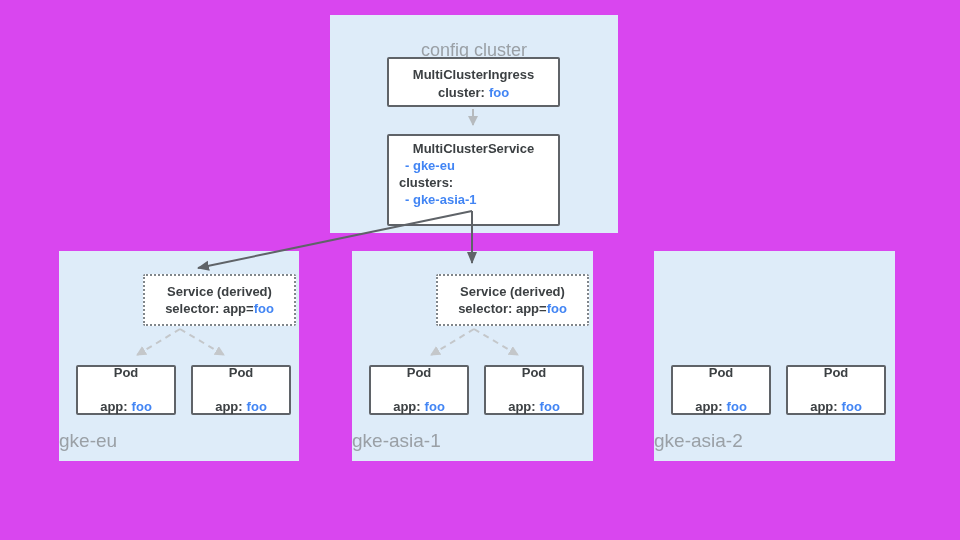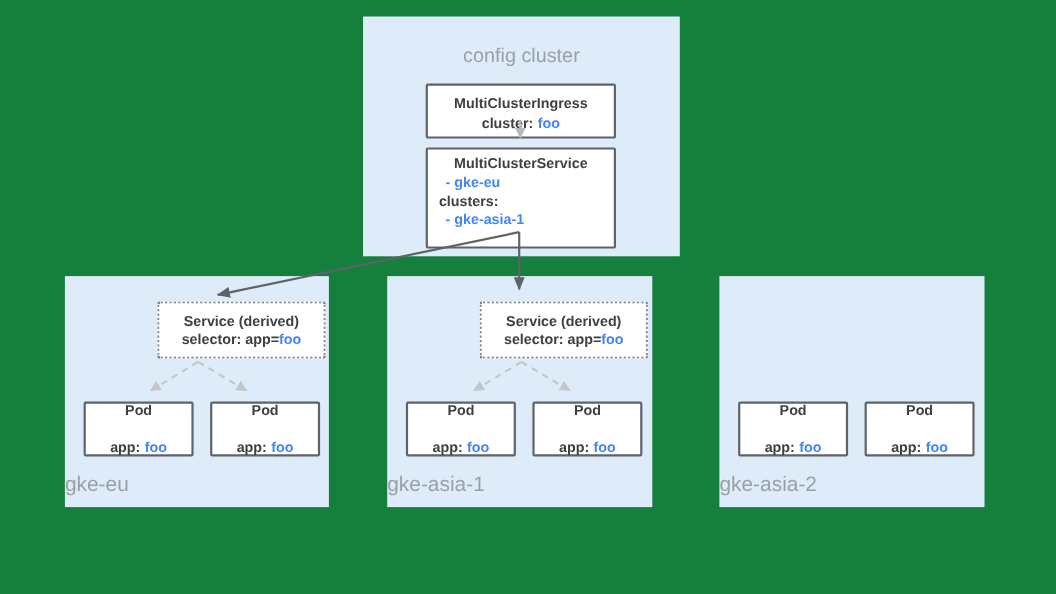--- a/index.html
+++ b/index.html
@@ -1,20 +1,20 @@
 <!DOCTYPE html>
 <html><head>
 <meta charset="utf-8">
 <style>
   html, body { margin: 0; padding: 0; background: #ffffff; }
   .stage {
     position: relative;
     width: 960px;
     height: 540px;
-    background: #15803d;
+    background: #d946ef;
     font-family: "Liberation Sans", sans-serif;
     overflow: hidden;
   }
   .panel {
     position: absolute;
     background: #deecf9;
   }
   .panel-label {
     position: absolute;
     left: 0;
@@ -69,21 +69,21 @@
   .arrows {
     position: absolute;
     left: 0; top: 0;
     width: 960px; height: 540px;
     pointer-events: none;
   }
 
   
   .panel-config { left: 330px; top: 15px; width: 288px; height: 218px; }
   .panel-config .panel-label { top: 25px; }
-  .node-mci { left: 57px; top: 42px; width: 173px; height: 50px; margin-top: 19px; }
+  .node-mci { left: 57px; top: 42px; width: 173px; height: 50px; }
   .node-mcs { left: 57px; top: 119px; width: 173px; height: 92px; }
 
   
   .panel-c0 { left: 59px;  top: 251px; width: 240px; height: 210px; }
   .panel-c1 { left: 352px; top: 251px; width: 241px; height: 210px; }
   .panel-c2 { left: 654px; top: 251px; width: 241px; height: 210px; }
   .node-service { left: 44px; top: 23px; width: 153px; height: 52px; margin-left: 40px; }
   .node-pod { top: 114px; width: 100px; height: 50px; gap: 16px; }
   .node-pod-0 { left: 17px; }
   .node-pod-1 { left: 132px; }

